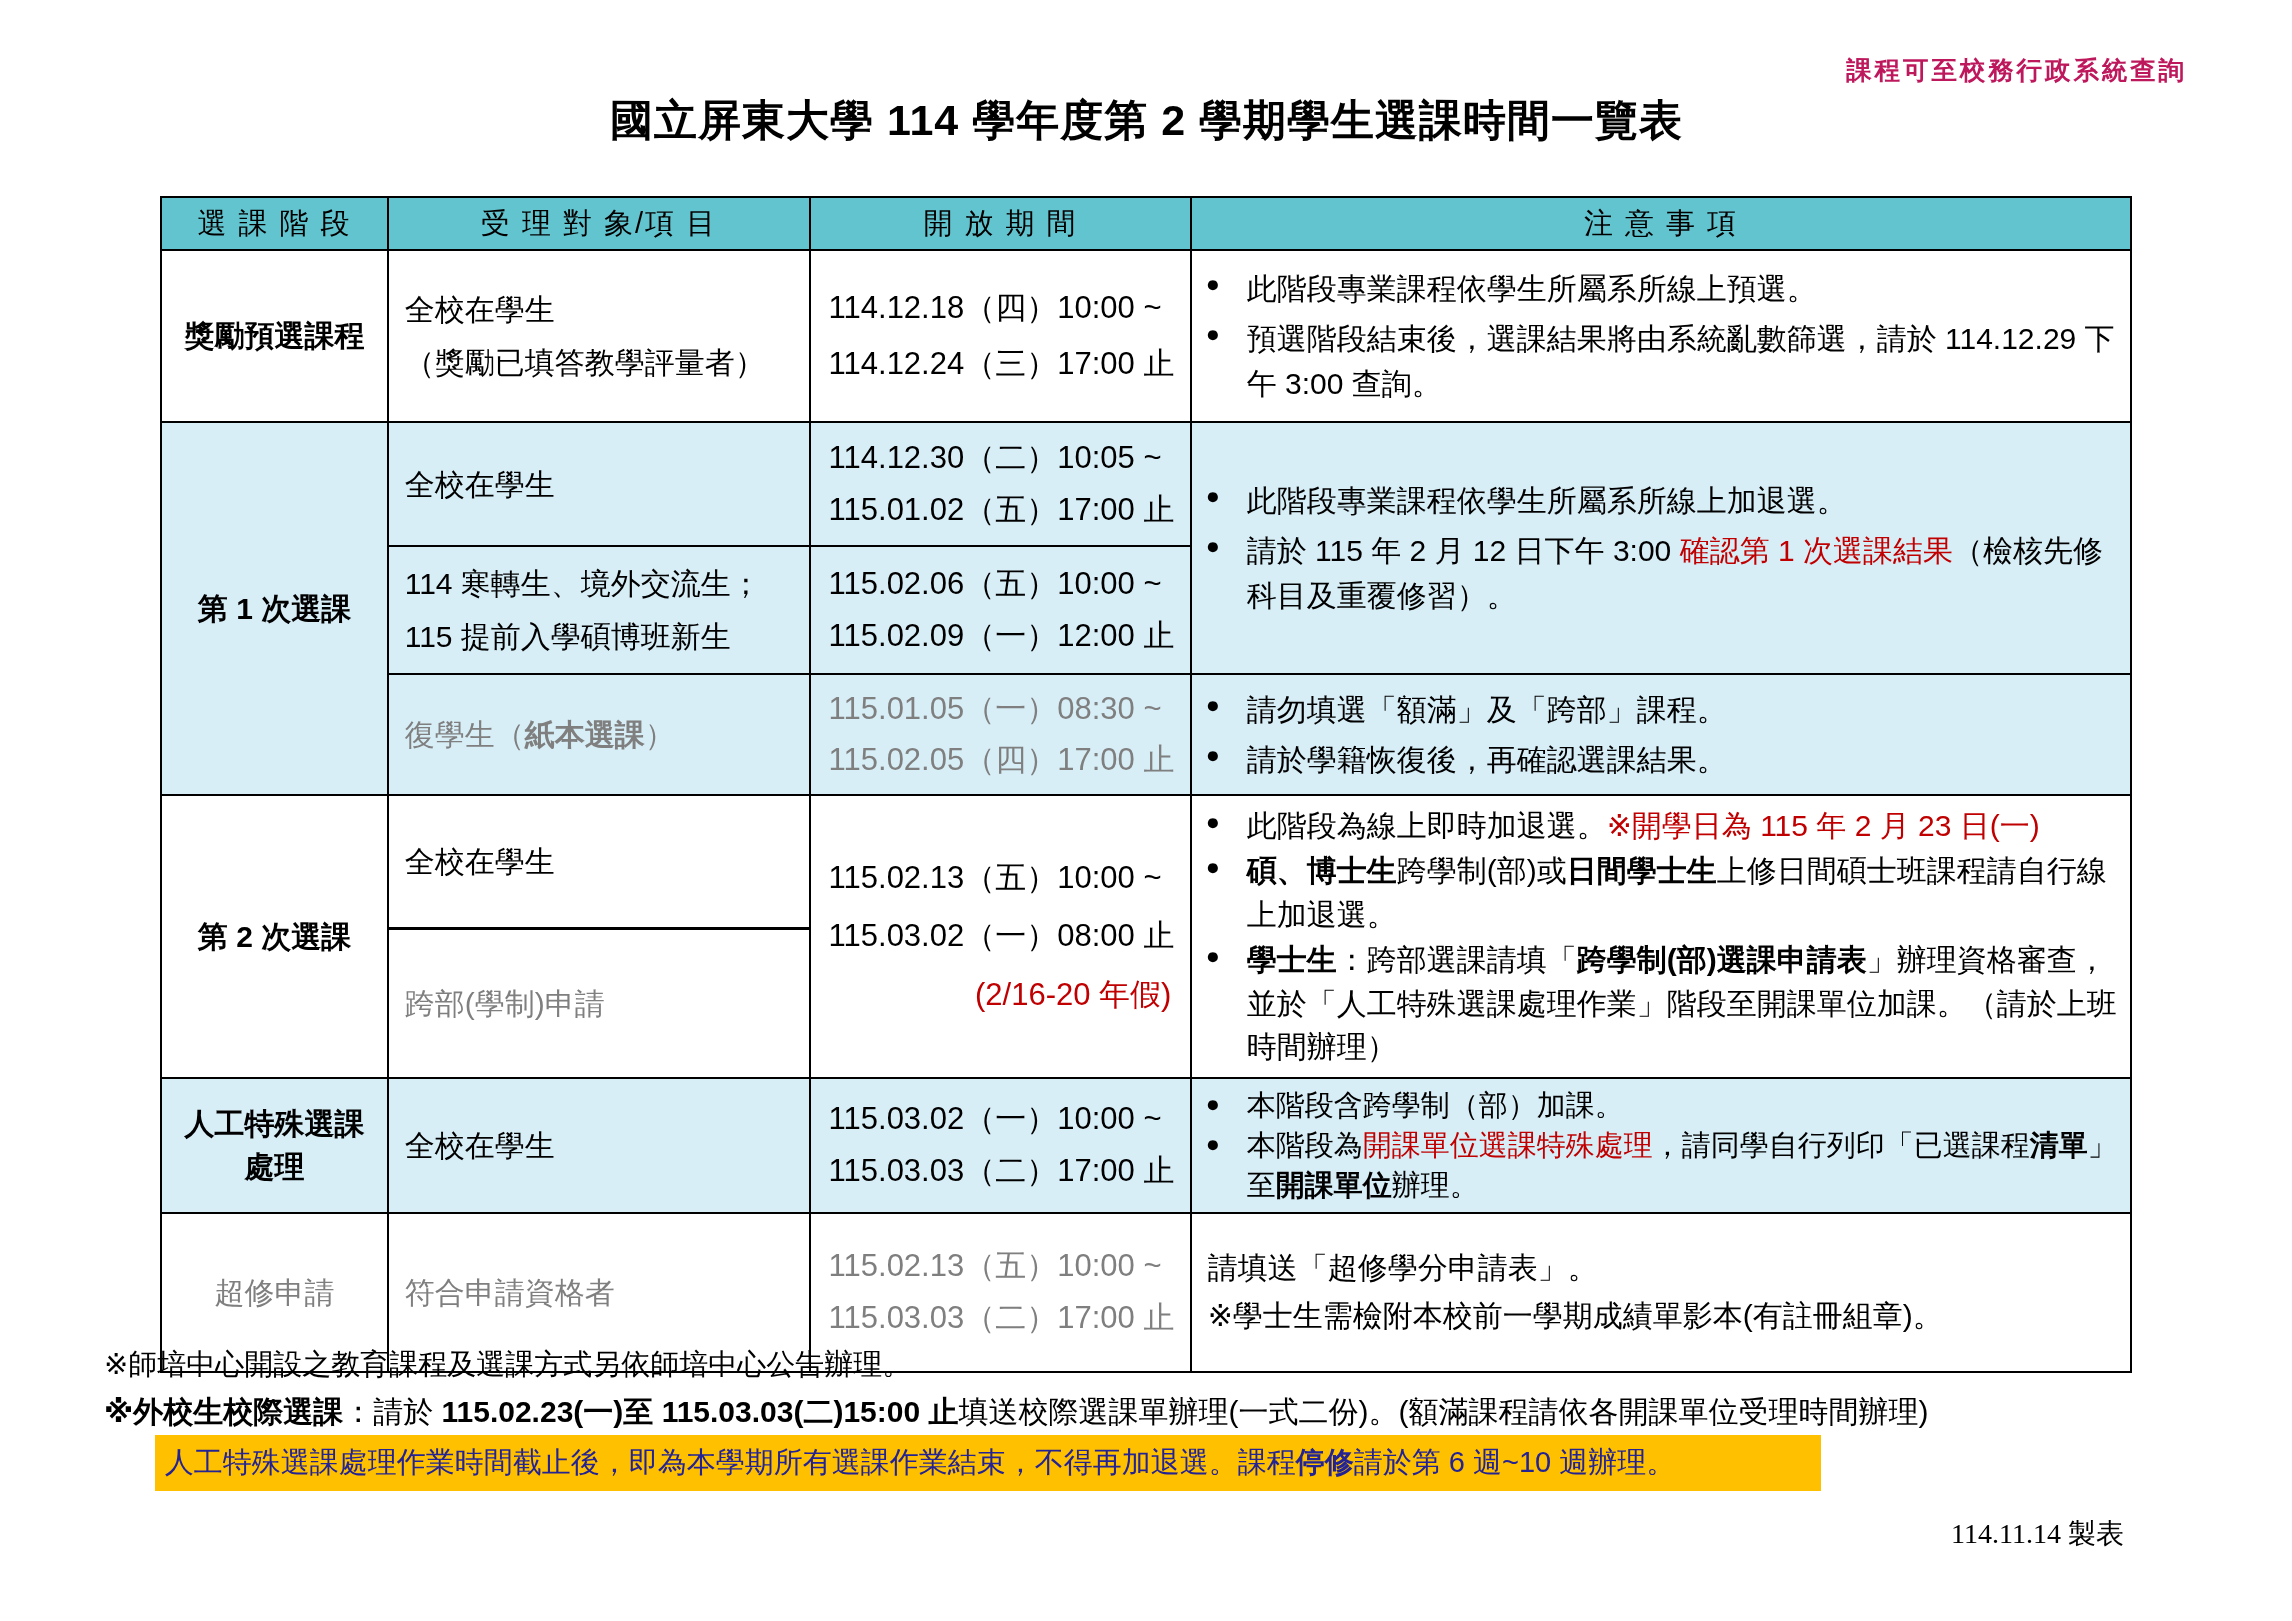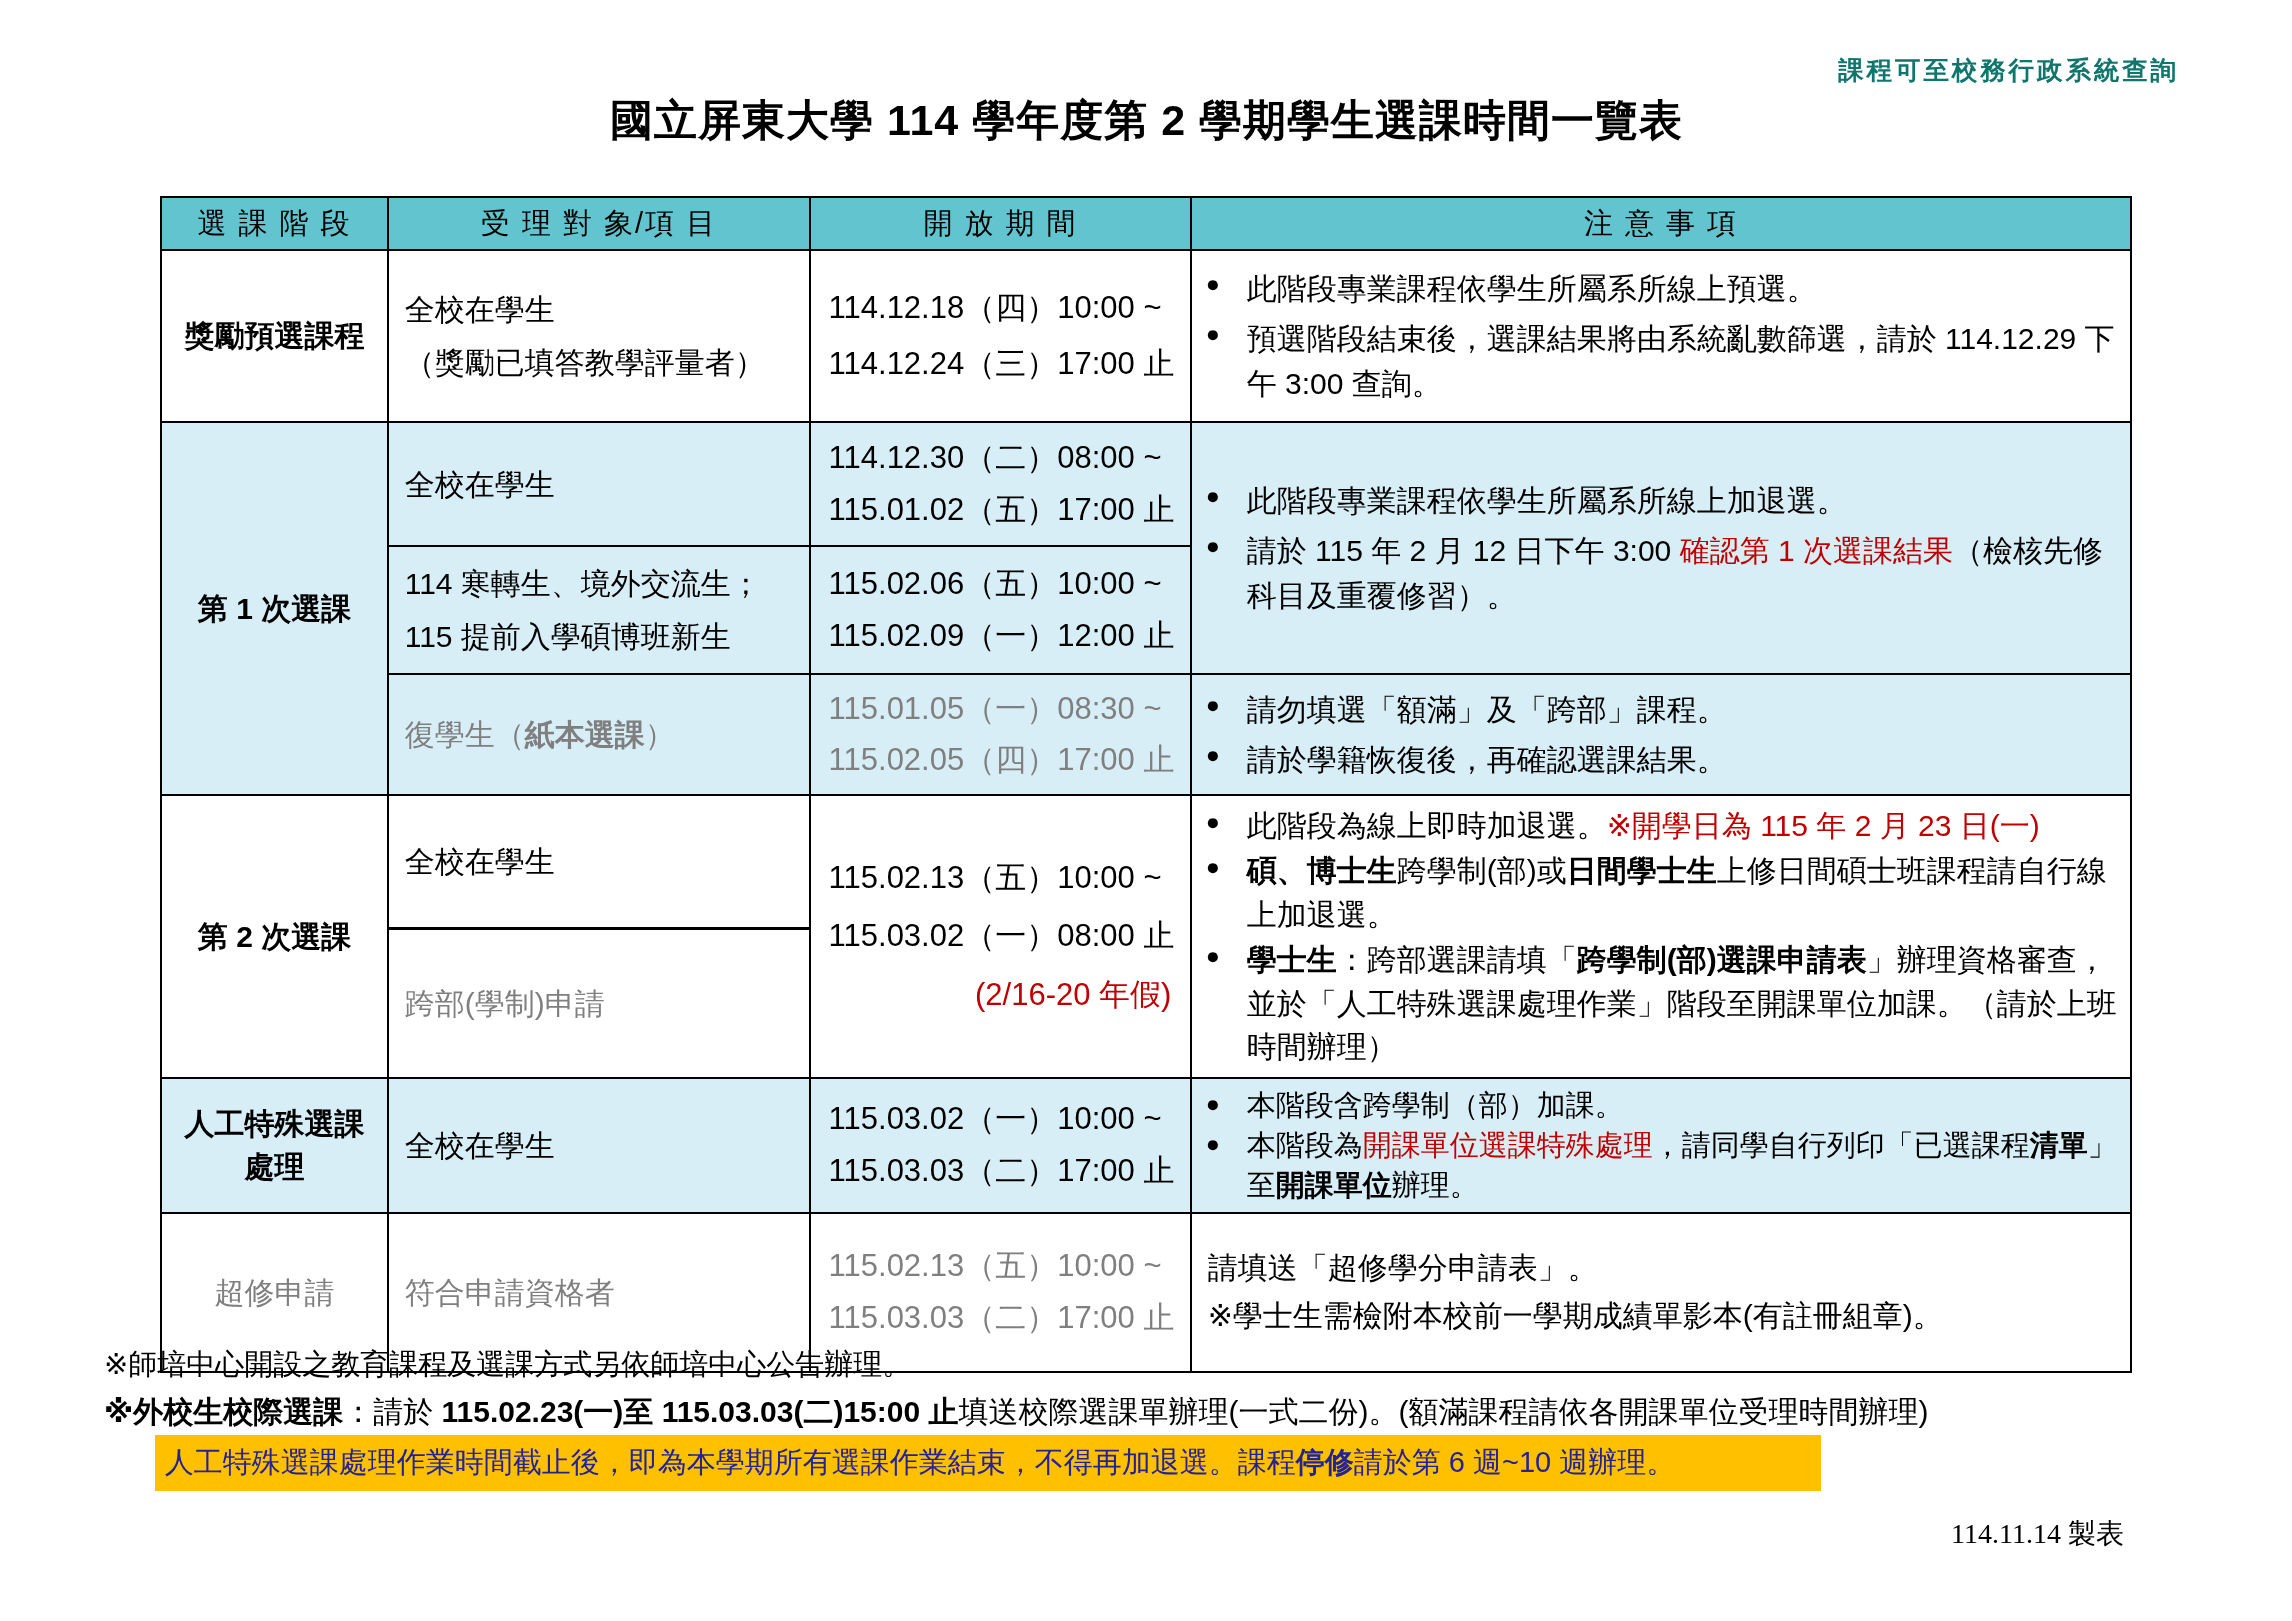--- a/index.html
+++ b/index.html
@@ -2,22 +2,22 @@
 <html><head>
 <meta charset="utf-8">
 <style>
   html,body{margin:0;padding:0;}
   body{
     width:2293px;height:1621px;background:#ffffff;position:relative;
     font-family:"Liberation Sans","DejaVu Sans",sans-serif;color:#000;
     overflow:hidden;
   }
   .top-note{
-    position:absolute;top:53px;right:114px;
-    color:#0f766e;font-weight:bold;font-size:25.5px;letter-spacing:2.9px;
+    position:absolute;top:53px;right:106px;
+    color:#be185d;font-weight:bold;font-size:25.5px;letter-spacing:2.9px;
     font-family:"Liberation Serif","DejaVu Serif",serif;
   }
   .title{
     position:absolute;top:92px;left:0;width:100%;text-align:center;
     font-size:43px;font-weight:bold;letter-spacing:1px;
   }
   table.sched{
     position:absolute;top:196px;left:160px;width:1971px;
     border-collapse:collapse;table-layout:fixed;
     border:2.9px solid #000;
@@ -117,21 +117,21 @@
         </div>
       </td>
     </tr>
 
     <tr class="r2a bg-row2">
       <td class="stage bg-blue" rowspan="3">第 1 次選課</td>
       <td class="target bg-blue">
         <div class="tl">全校在學生</div>
       </td>
       <td class="period bg-blue">
-        <div class="dl">114.12.30（二）08:00 ~</div>
+        <div class="dl">114.12.30（二）10:05 ~</div>
         <div class="dl">115.01.02（五）17:00 止</div>
       </td>
       <td class="notes bg-blue" rowspan="2">
         <div class="item">
           <span class="bullet">●</span>
           <span class="bt"><span>此階段專業課程依學生所屬系所線上加退選。</span></span>
         </div>
         <div class="item">
           <span class="bullet">●</span>
           <span class="bt"><span>請於 115 年 2 月 12 日下午 3:00 </span><span class="c-red">確認第 1 次選課結果</span><span>（檢核先修科目及重覆修習）。</span></span>

